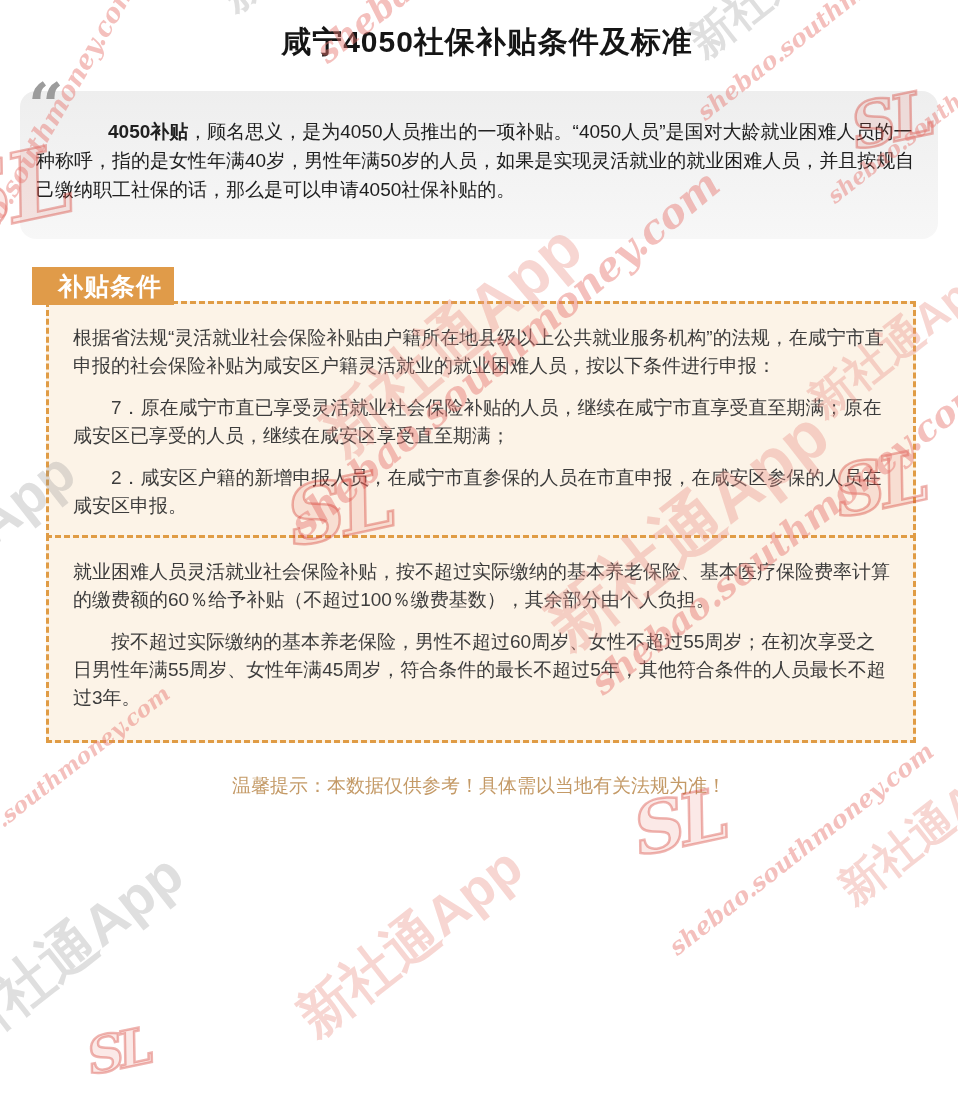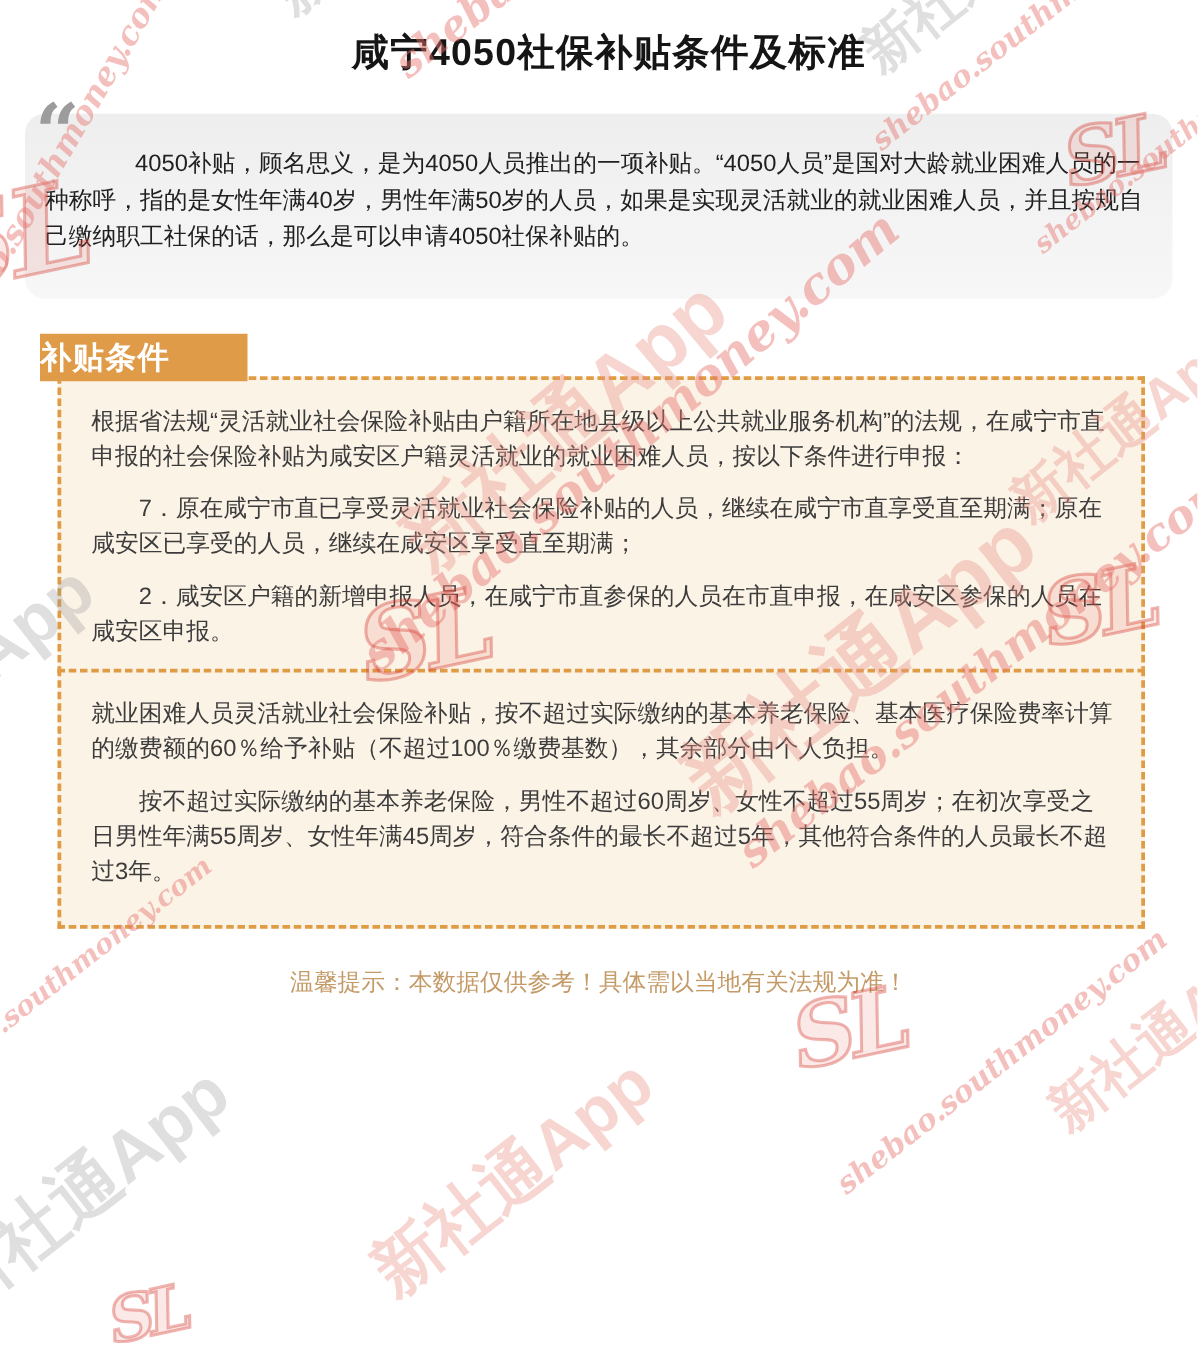--- a/index.html
+++ b/index.html
@@ -32,26 +32,26 @@
     padding:26px 14px 0 16px;
   }
   .quote-mark{
     position:absolute;left:8px;top:-16px;
     font-size:62px;line-height:1;color:#9c9c9c;
     font-family:"DejaVu Serif","Liberation Serif",serif;font-weight:bold;
   }
   .intro-text{
     margin:0;font-size:19px;line-height:29px;color:#202020;text-indent:72px;
   }
-  .intro-text b{font-weight:normal;margin-top:44px;}
+  .intro-text b{font-weight:bold;margin-top:44px;}
   .sec-label{
-    margin:28px 12px 0 32px;width:166px;height:38px;box-sizing:border-box;
+    margin:28px 12px 0 32px;width:142px;height:38px;box-sizing:border-box;
     background:var(--accent,#E09B49);
     color:#ffffff;font-size:25px;font-weight:bold;line-height:38px;
-    letter-spacing:1px;
+    padding-left:26px;letter-spacing:1px;
     position:relative;z-index:2;
   }
   .sec-label.second{margin-top:32px;}
   .dashed-box{
     margin:-4px 42px 0 46px;
     border:3px dashed var(--dash,#E09C45);
     background:var(--panel,#FCF3E7);
     padding:20px 22px 16px 24px;
     position:relative;z-index:1;
   }

